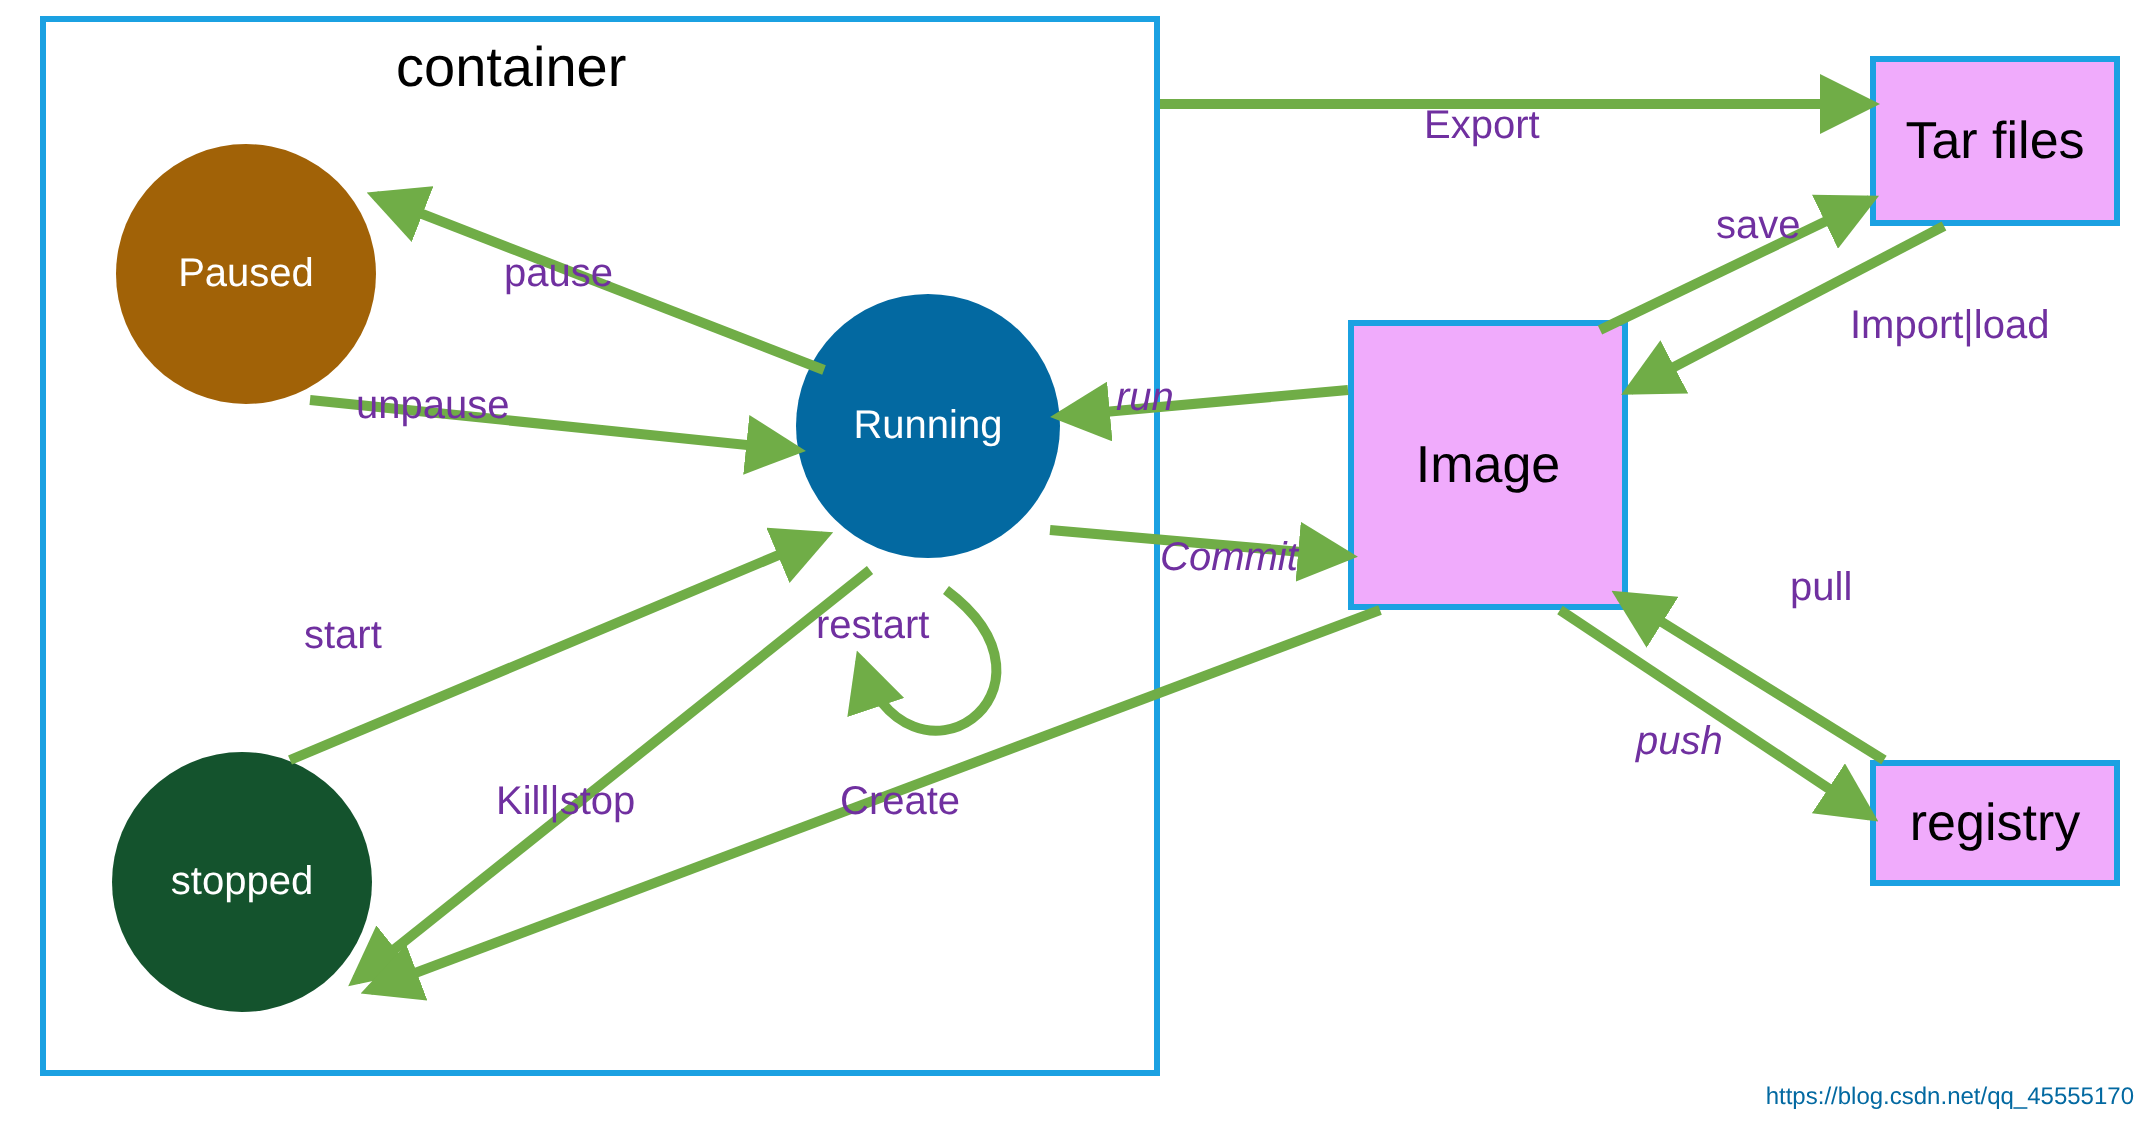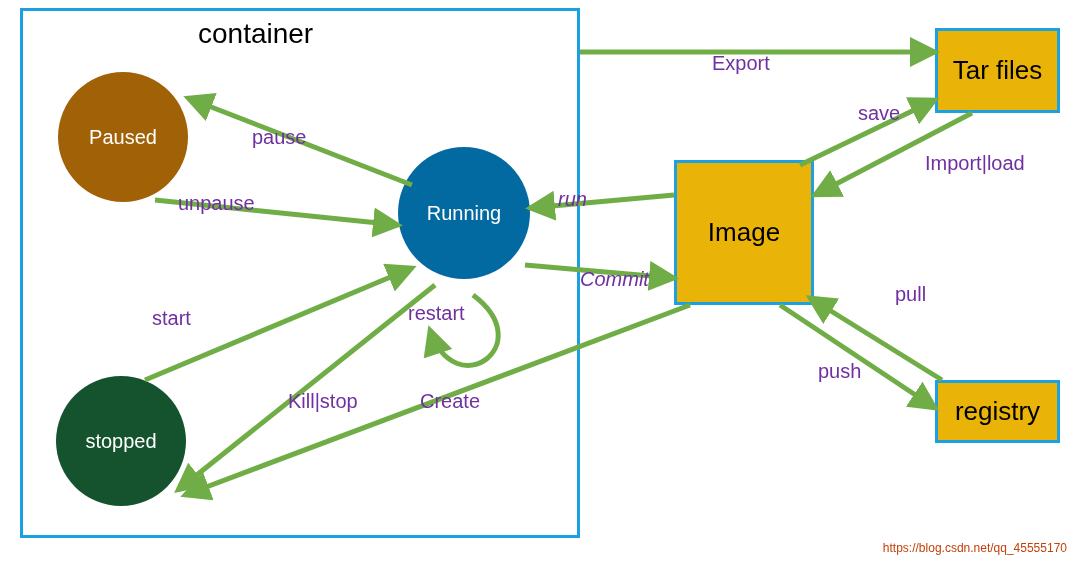--- a/index.html
+++ b/index.html
@@ -17,21 +17,21 @@
       left: 20px;
       top: 8px;
       width: 560px;
       height: 530px;
       border: 3px solid #1BA1E2;
       box-sizing: border-box;
     }
     .rect-box {
       position: absolute;
       border: 3px solid #1BA1E2;
-      background: #eab308;
+      background: #f0abfc;
       display: flex;
       align-items: center;
       justify-content: center;
       font-size: 26px;
       color: #000;
       box-sizing: border-box;
     }
     .circle {
       position: absolute;
       border-radius: 50%;
@@ -72,21 +72,21 @@
     .label {
       position: absolute;
       font-size: 20px;
       color: #7030A0;
     }
     .watermark {
       position: absolute;
       right: 8px;
       bottom: 6px;
       font-size: 12px;
-      color: #c2410c;
+      color: #0369a1;
     }
     svg.arrows {
       position: absolute;
       left: 0;
       top: 0;
       width: 1075px;
       height: 561px;
       pointer-events: none;
     }
   </style>
@@ -146,24 +146,24 @@
   <line x1="942" y1="380" x2="810" y2="298" stroke="#70AD47" stroke-width="5" marker-end="url(#arrowhead)"></line>
 
   <line x1="780" y1="305" x2="935" y2="408" stroke="#70AD47" stroke-width="5" marker-end="url(#arrowhead)"></line>
 
   <line x1="690" y1="305" x2="185" y2="495" stroke="#70AD47" stroke-width="5" marker-end="url(#arrowhead)"></line>
 </svg>
 
 <div class="label" style="left:252px; top:126px;">pause</div>
 <div class="label" style="left:178px; top:192px;">unpause</div>
 <div class="label" style="left:152px; top:307px;">start</div>
-<div class="label" style="left:248px; top:390px;margin-left:40px;">Kill|stop</div>
+<div class="label" style="left:248px; top:390px;">Kill|stop</div>
 <div class="label" style="left:408px; top:302px;">restart</div>
 <div class="label" style="left:558px; top:188px;font-style:italic;">run</div>
 <div class="label" style="left:580px; top:268px;font-style:italic;">Commit</div>
 <div class="label" style="left:712px; top:36px;margin-top:16px;">Export</div>
 <div class="label" style="left:858px; top:102px;">save</div>
 <div class="label" style="left:925px; top:152px;">Import|load</div>
 <div class="label" style="left:895px; top:283px;">pull</div>
-<div class="label" style="left:818px; top:360px;">push</div>
+<div class="label" style="left:818px; top:360px;font-style:italic;">push</div>
 <div class="label" style="left:420px; top:390px;">Create</div>
 
 <div class="watermark">https://blog.csdn.net/qq_45555170</div>
 
 </body></html>

